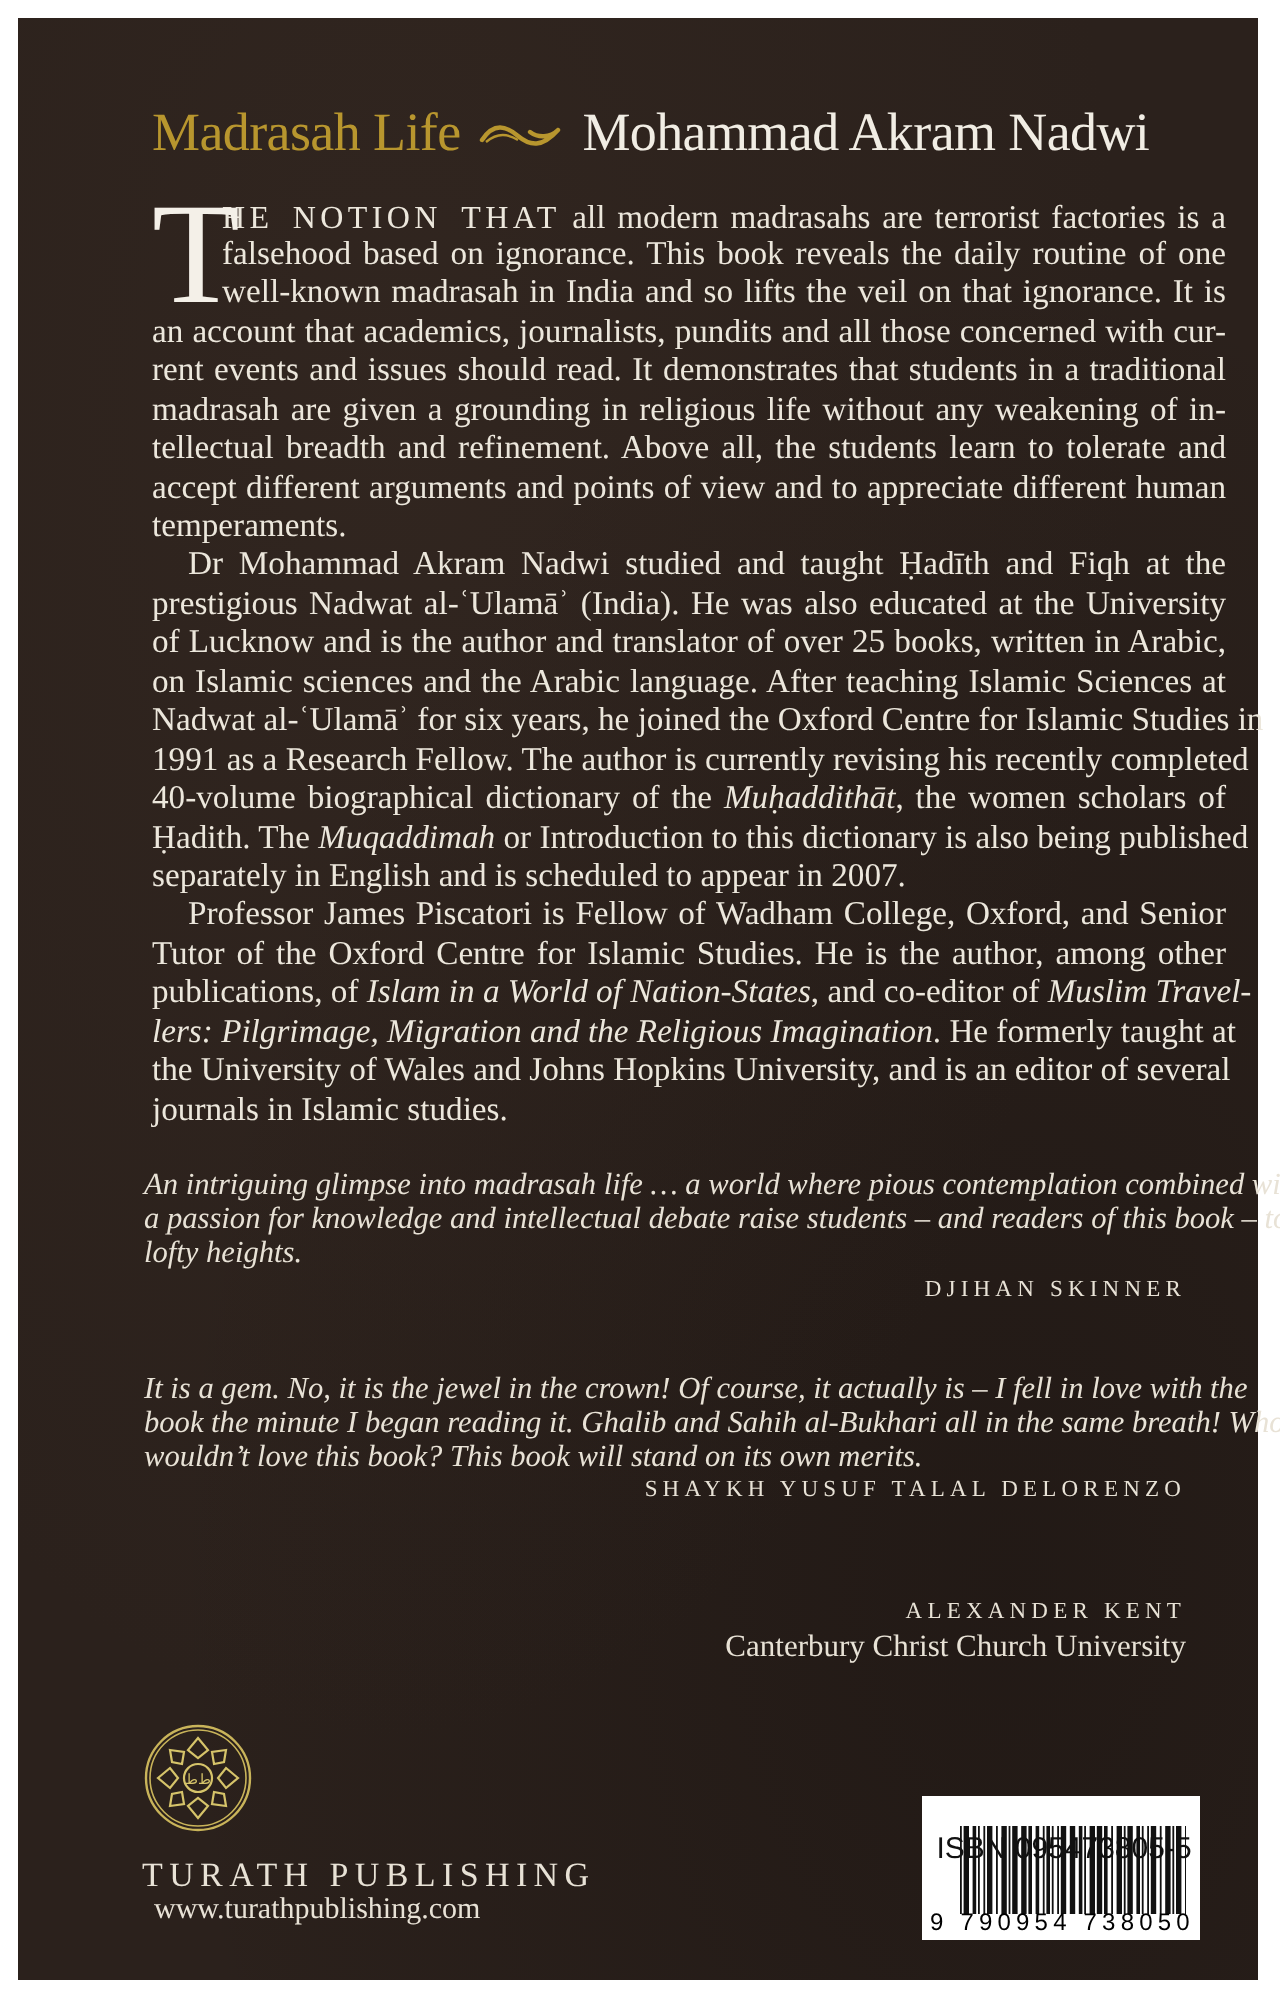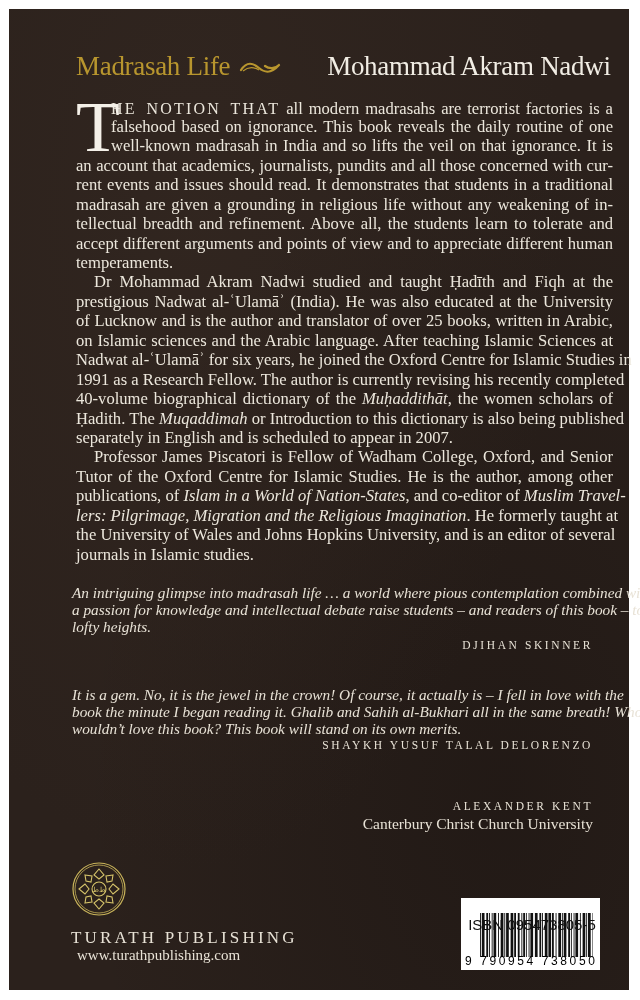--- a/index.html
+++ b/index.html
@@ -11,21 +11,21 @@
     position: absolute; left: 9px; top: 9px; width: 620px; height: 981px;
     background: #2b211c;
     background-image: radial-gradient(ellipse at 30% 20%, rgba(60,46,38,0.35), rgba(0,0,0,0) 60%),
                       radial-gradient(ellipse at 80% 80%, rgba(20,14,12,0.4), rgba(0,0,0,0) 60%);
   }
   .title {
     position: absolute; left: 67px; top: 40px; font-size: 27px; white-space: nowrap;
     letter-spacing: -0.3px; line-height: 34px;
   }
   .title .book { color: #b8962e; text-align: right; }
-  .title .author { color: #f1ede4; margin-left: 36px; }
+  .title .author { color: #f1ede4; }
   .title .swash { display: inline-block; width: 44px; height: 20px; vertical-align: -2px; margin: 0 2px; }
 
   .body-text {
     position: absolute; left: 67px; width: 537px; color: #ece7dc;
     font-size: 16.6px; line-height: 19.5px;
   }
   .line { display: block; white-space: nowrap; text-align: justify; text-align-last: justify; height: 19.5px; }
   .line.last { text-align-last: left; }
   .line.indent { padding-left: 18px; }
   .line.dropindent { padding-left: 35px; }

